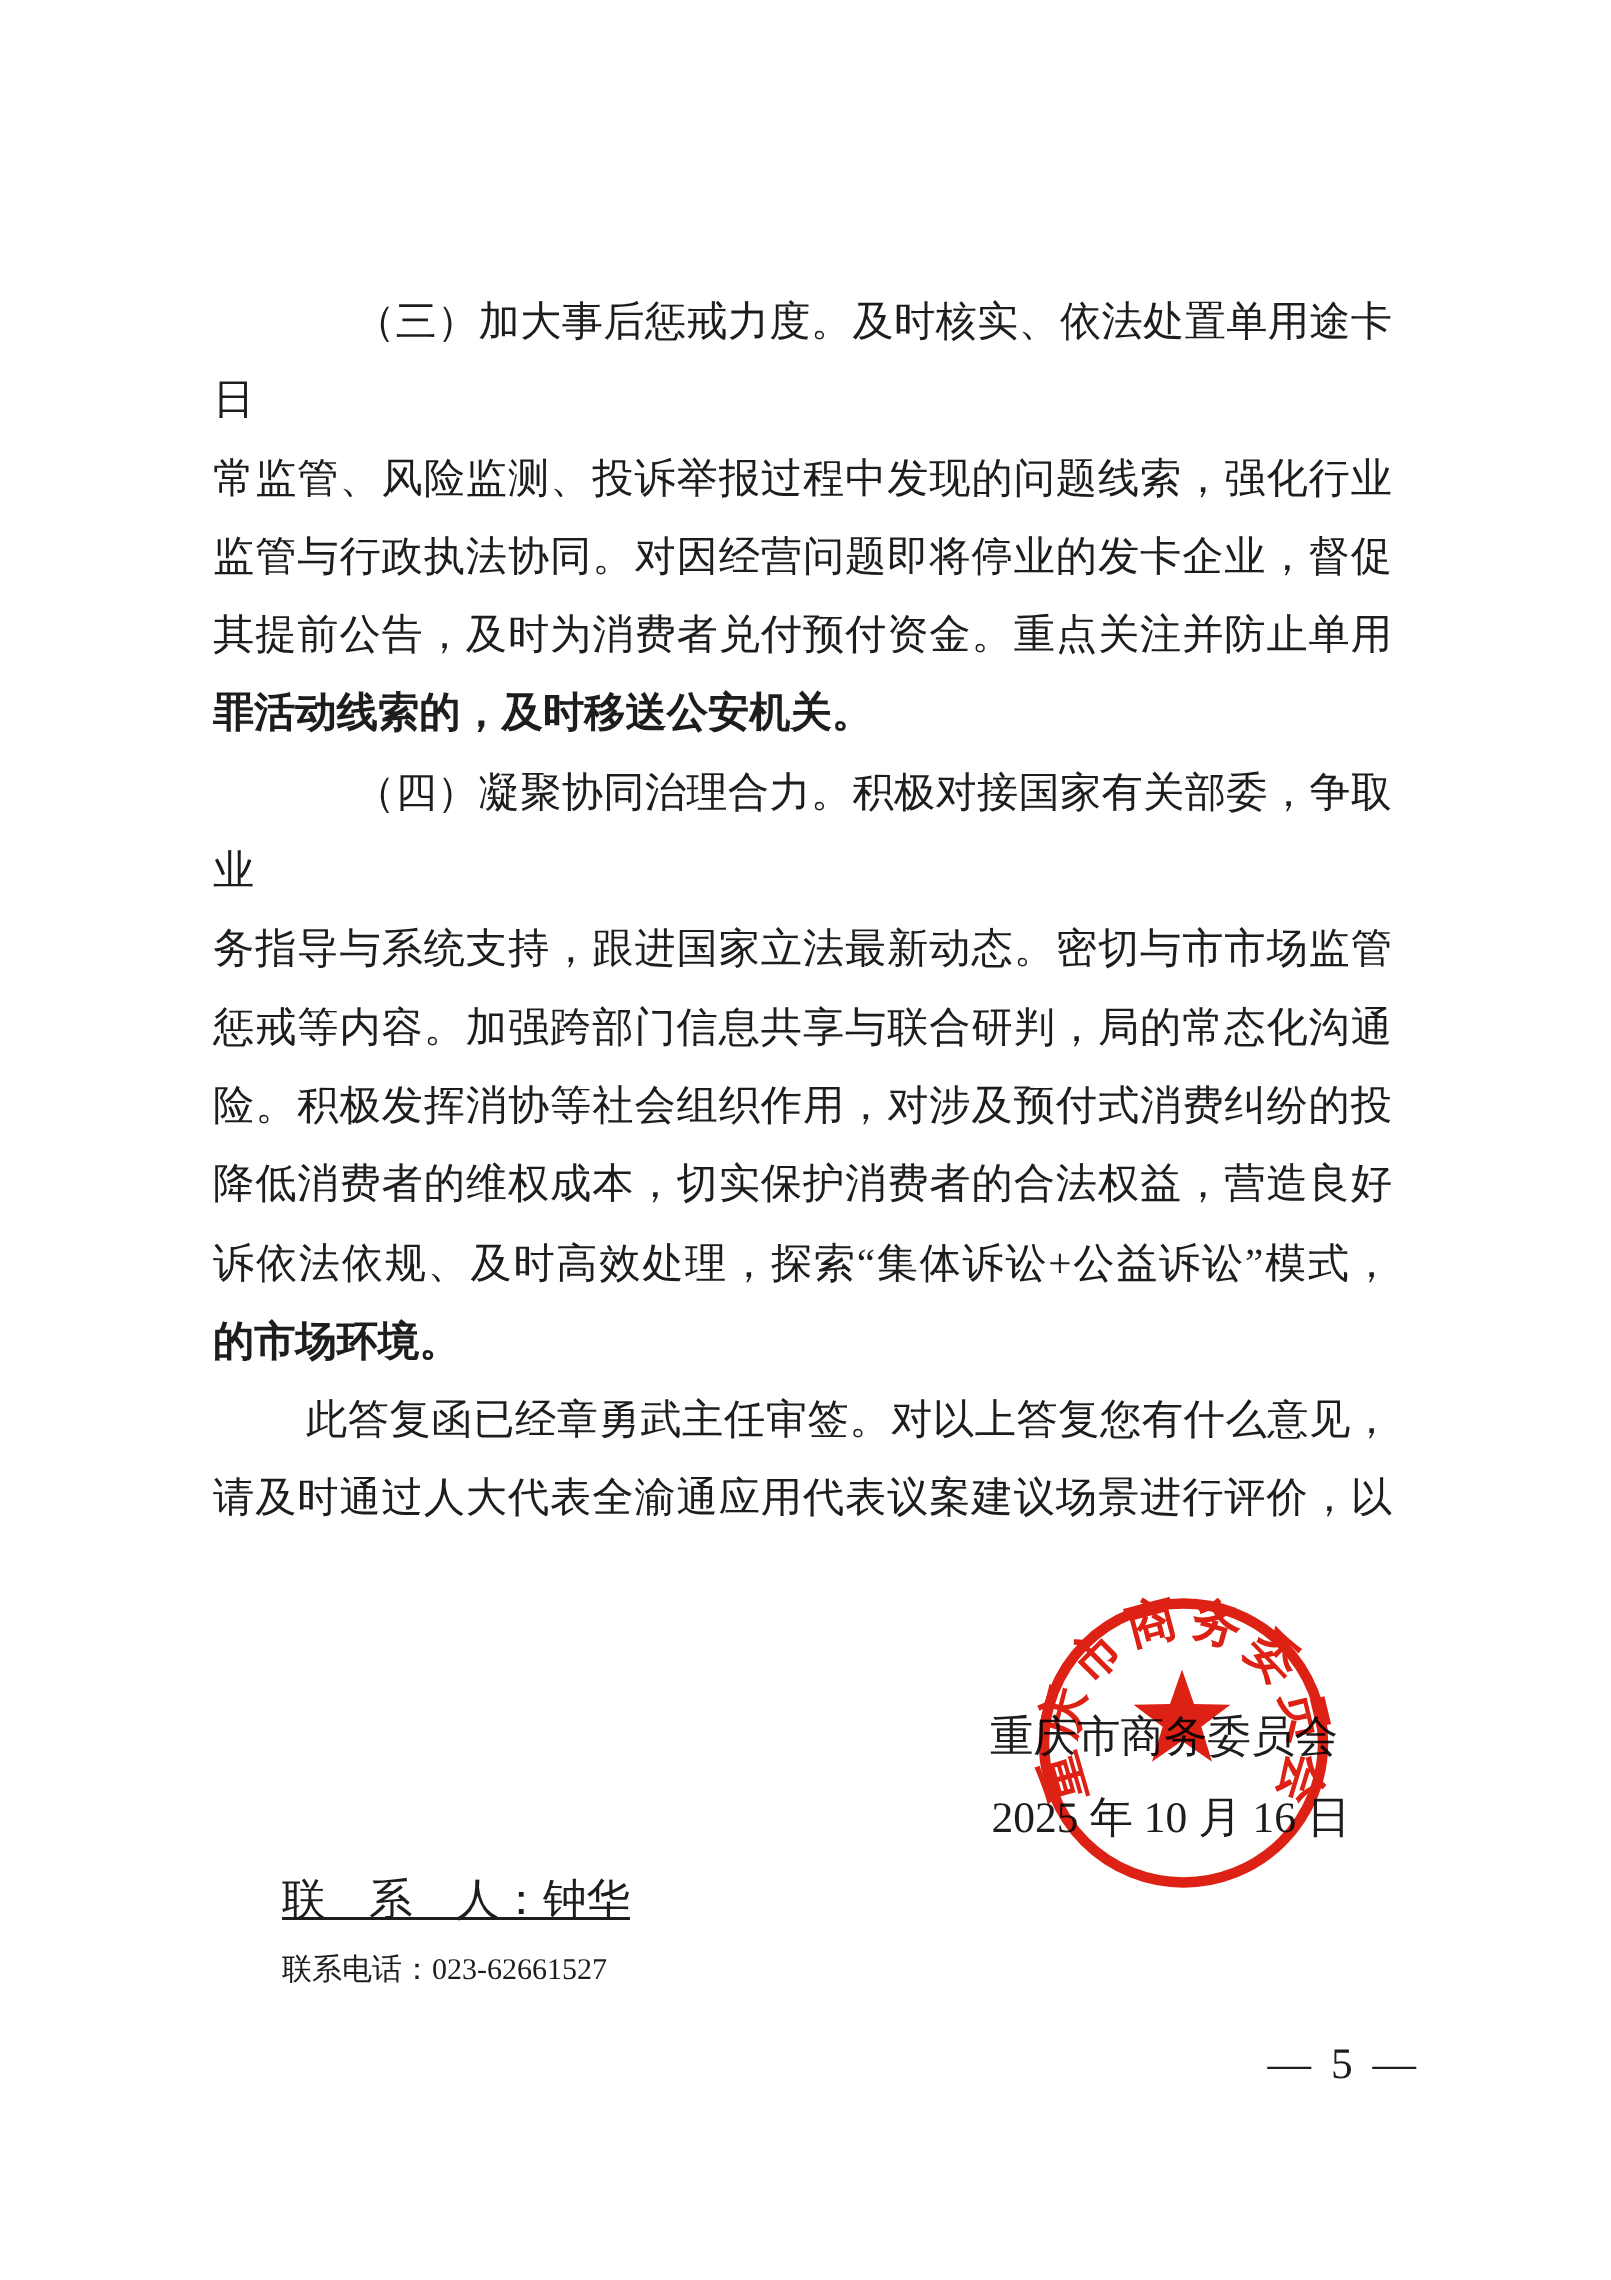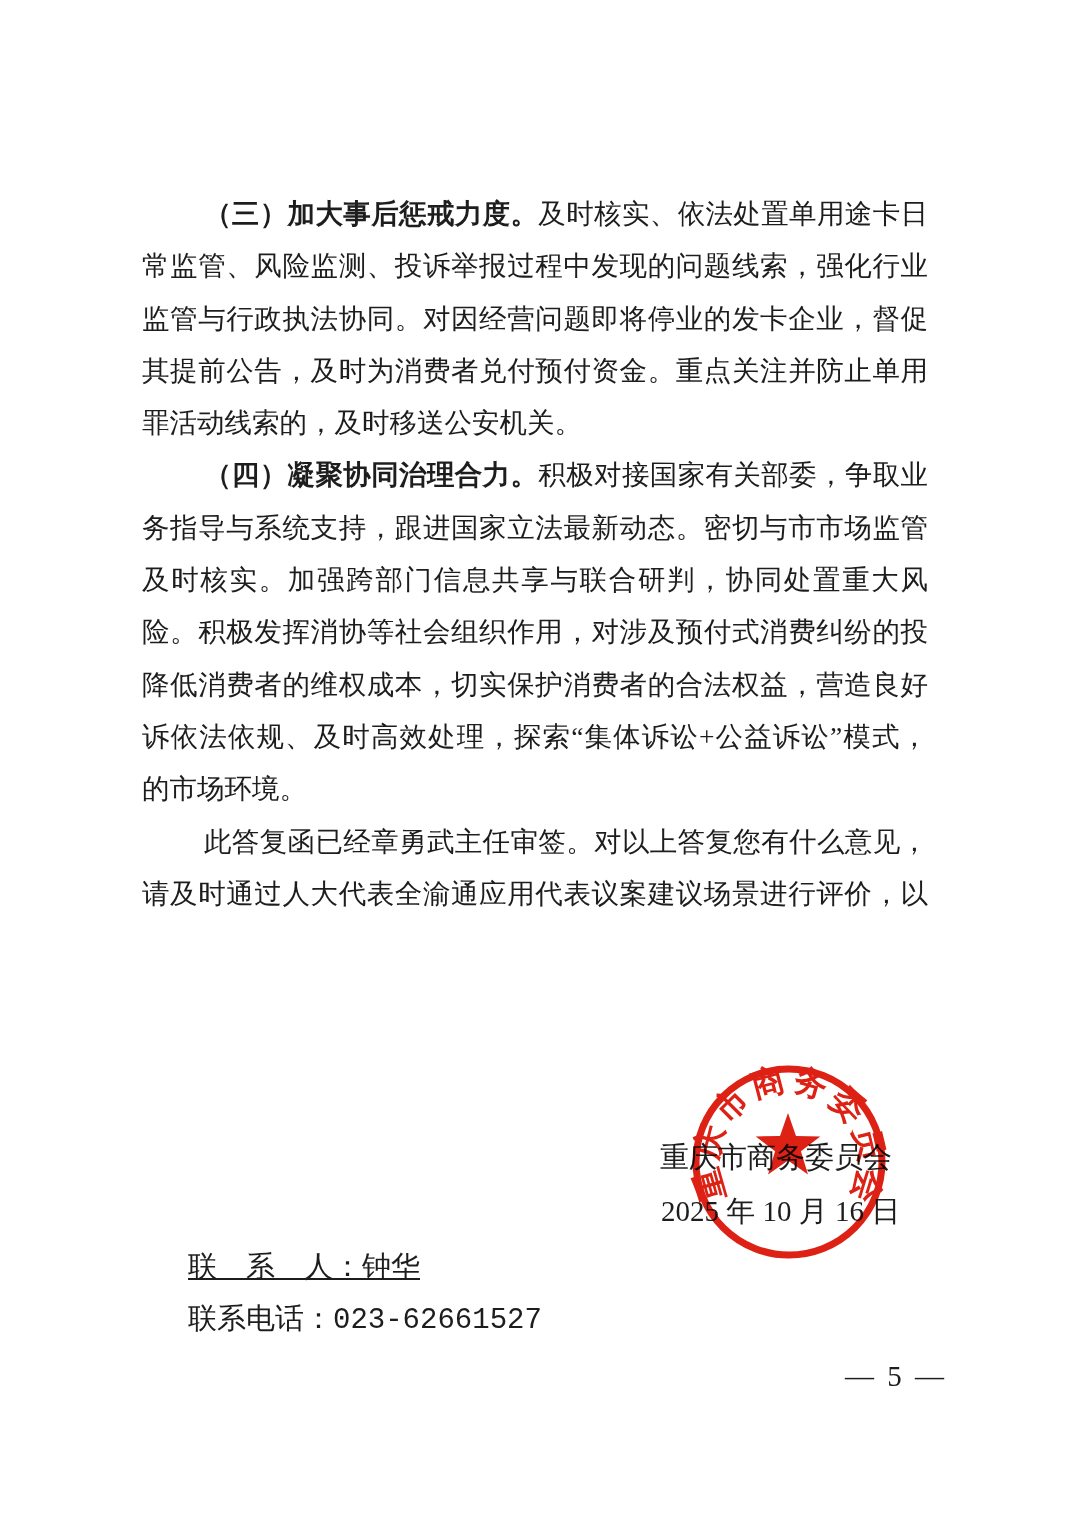--- a/index.html
+++ b/index.html
@@ -7,27 +7,27 @@
   .page {
     position:relative; width:1074px; height:1520px; background:#ffffff;
     font-family:"Liberation Serif","DejaVu Serif",serif; color:var(--ink);
     overflow:hidden;
   }
   .body-text {
     position:absolute; left:142px; top:188px; width:786px;
     font-size:27.5px; line-height:52.3px;
   }
   .line { text-align:justify; text-align-last:justify; }
-  .line.end { text-align-last:left; }
+  .line.end { text-align-last:left;font-weight:bold; }
   .line.indent { text-indent:62px; }
-  .lead { font-weight:700; }
+  .lead { font-weight:400;margin-left:32px; }
   .sig-line   { position:absolute; left:660px; top:1138px; font-size:29px; }
   .date-line  { position:absolute; left:661px; top:1192px; font-size:29px; }
   .contact-person { position:absolute; left:188px; top:1247px; font-size:29px;text-decoration:underline; }
-  .contact-phone  { position:absolute; left:188px; top:1299px; font-size:29px;font-family:Liberation Mono, monospace; }
+  .contact-phone  { position:absolute; left:188px; top:1299px; font-size:20px; }
   .page-number { position:absolute; left:845px; top:1360px; font-size:29px; letter-spacing:3px; }
   svg.seal { position:absolute; left:670px; top:1045px; width:240px; height:240px; mix-blend-mode:multiply; }
   .seal-ring { fill:none; stroke:var(--seal); stroke-width:7px; }
   .star { fill:var(--seal); }
   .seal-char {
     fill:var(--seal); font-size:33px; font-weight:700;
     font-family:"Liberation Serif","DejaVu Serif",serif;
     text-anchor:middle; dominant-baseline:central;
   }
 </style>
@@ -37,21 +37,21 @@
 <div class="page">
 
   <div class="body-text">
       <div class="line indent"><span class="lead">（三）加大事后惩戒力度。</span><span>及时核实、依法处置单用途卡日</span></div>
       <div class="line"><span>常监管、风险监测、投诉举报过程中发现的问题线索，强化行业</span></div>
       <div class="line"><span>监管与行政执法协同。对因经营问题即将停业的发卡企业，督促</span></div>
       <div class="line"><span>其提前公告，及时为消费者兑付预付资金。重点关注并防止单用</span></div>
       <div class="line end"><span>罪活动线索的，及时移送公安机关。</span></div>
       <div class="line indent"><span class="lead">（四）凝聚协同治理合力。</span><span>积极对接国家有关部委，争取业</span></div>
       <div class="line"><span>务指导与系统支持，跟进国家立法最新动态。密切与市市场监管</span></div>
-      <div class="line"><span>及时核实。加强跨部门信息共享与联合研判，协同处置重大风</span></div>
+      <div class="line"><span>惩戒等内容。加强跨部门信息共享与联合研判，局的常态化沟通</span></div>
       <div class="line"><span>险。积极发挥消协等社会组织作用，对涉及预付式消费纠纷的投</span></div>
       <div class="line"><span>降低消费者的维权成本，切实保护消费者的合法权益，营造良好</span></div>
       <div class="line"><span>诉依法依规、及时高效处理，探索“集体诉讼+公益诉讼”模式，</span></div>
       <div class="line end"><span>的市场环境。</span></div>
       <div class="line indent"><span>此答复函已经章勇武主任审签。对以上答复您有什么意见，</span></div>
       <div class="line"><span>请及时通过人大代表全渝通应用代表议案建议场景进行评价，以</span></div>
     </div>
 
   <div class="sig-line">重庆市商务委员会</div>
   <div class="date-line">2025 年 10 月 16 日</div>

